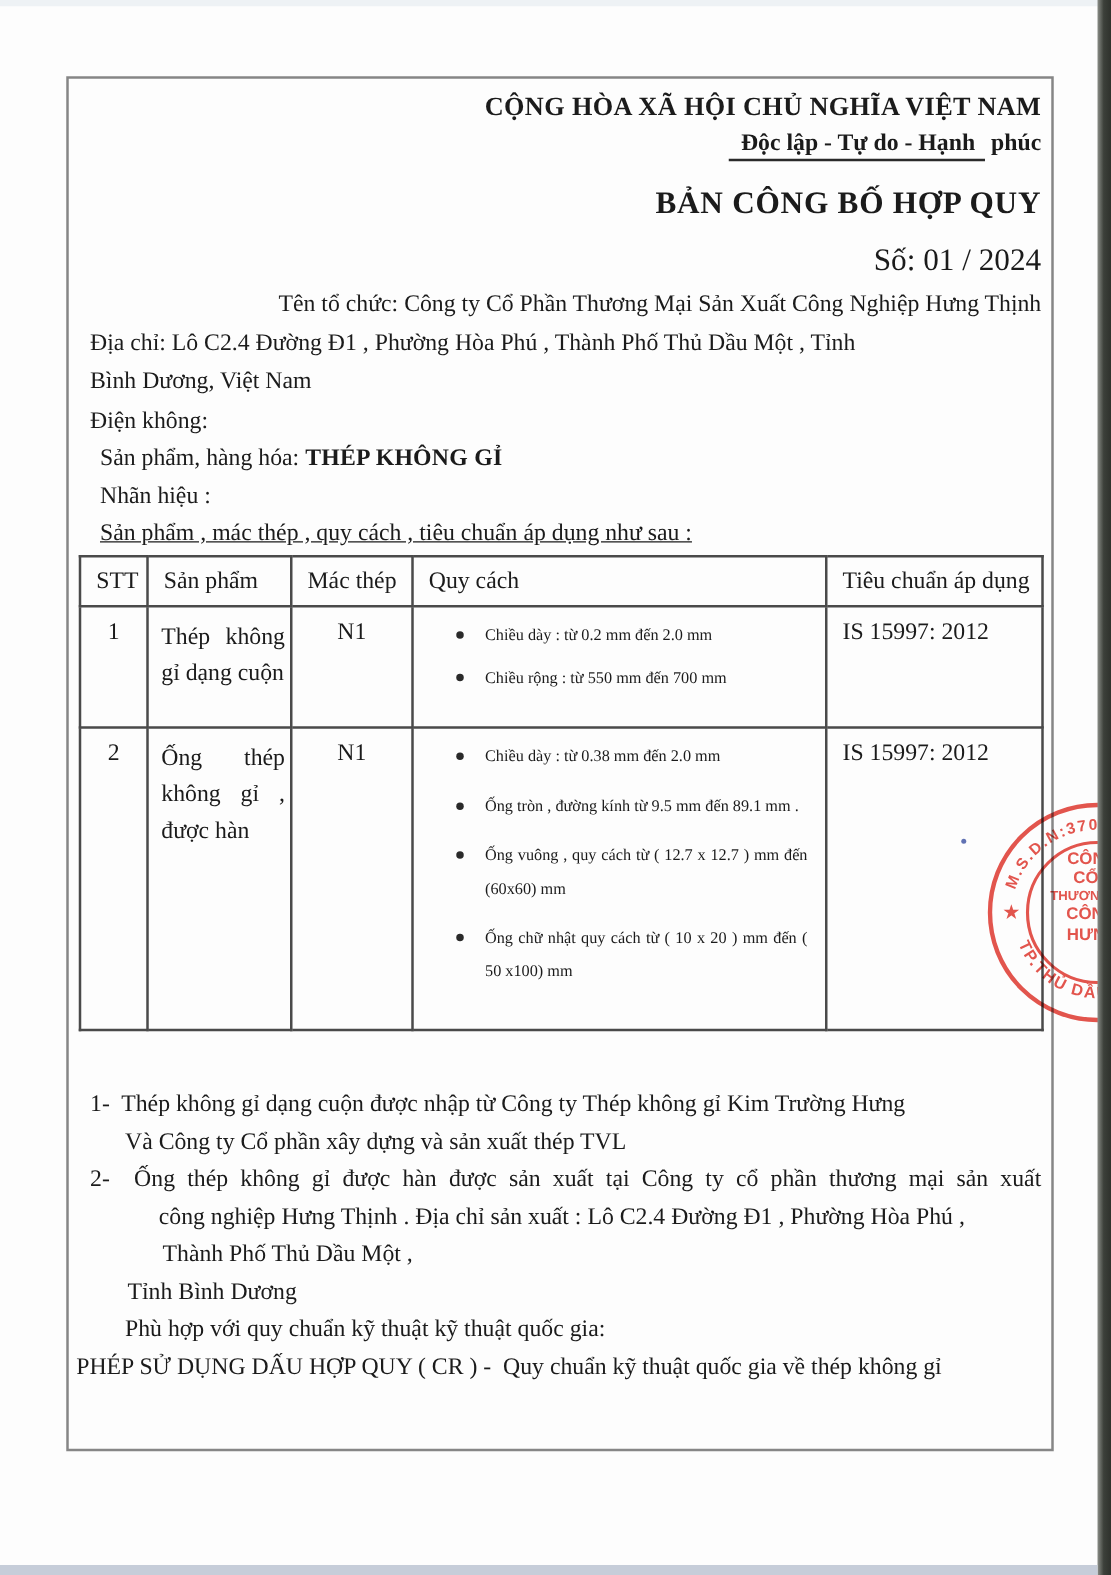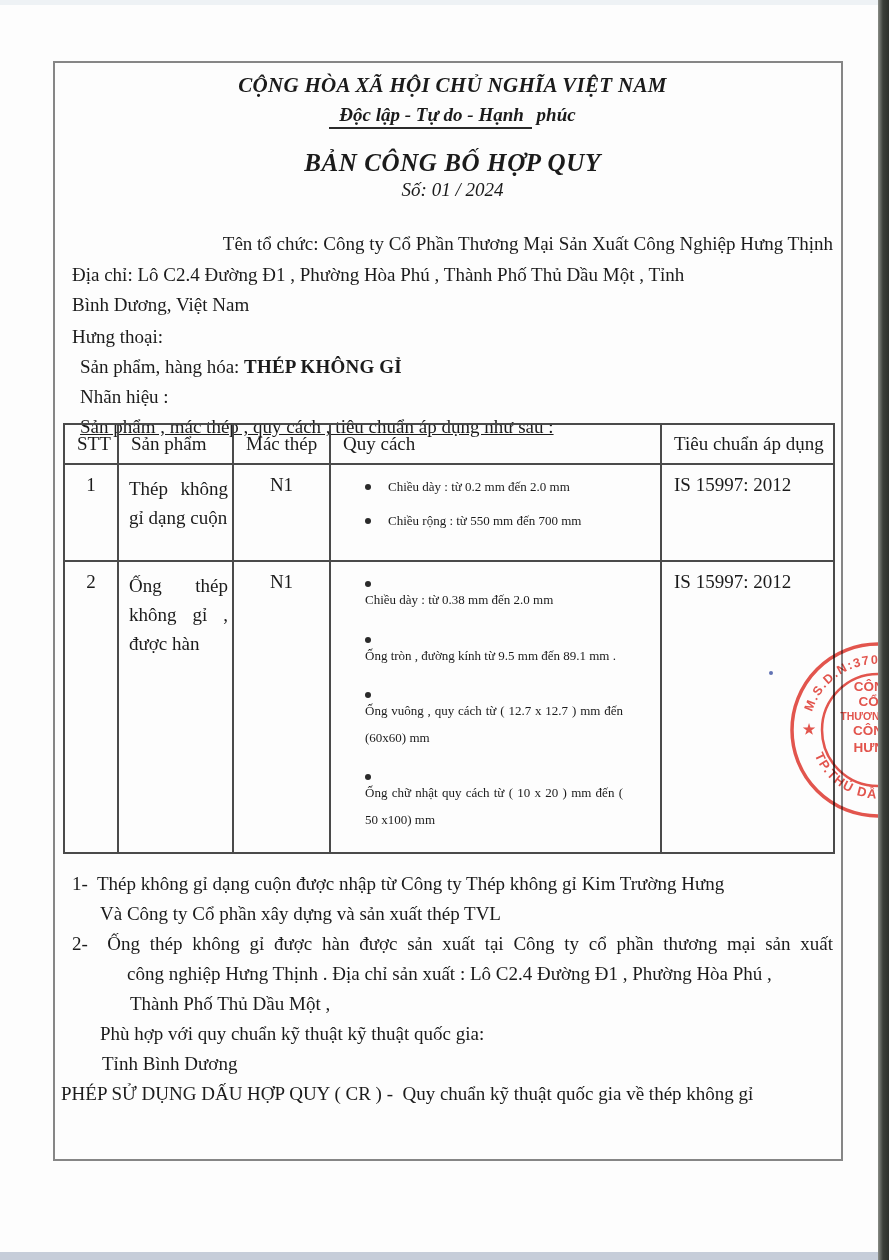--- a/index.html
+++ b/index.html
@@ -12,57 +12,57 @@
   .scan-right-strip{position:absolute;top:0;right:0;width:11px;height:1260px;
     background:linear-gradient(to right,#8a8d87,#3c403a 45%,#2e312c);}
   .scan-bottom-band{position:absolute;left:0;bottom:0;width:878px;height:8px;background:#c6cdd9;}
   .ink-dot{position:absolute;left:769px;top:671px;width:4px;height:4px;border-radius:50%;background:#3a4fa0;opacity:.8;}
 
   .content-box{
     position:absolute;left:53px;top:61px;width:786px;height:1096px;
     border:2px solid #868686;background:transparent;
   }
   .abs{position:absolute;left:17px;right:8px;}
-  .center{text-align:center;font-style:italic;}
+  .center{text-align:right;}
 
   .hdr-national{top:10px;font-weight:bold;font-size:21px;letter-spacing:.3px;}
   .hdr-motto{top:41px;font-weight:bold;font-size:19px;}
   .hdr-motto .u{border-bottom:2px solid #2a2a2a;padding:0 8px 2px 10px;}
   .hdr-title{top:86px;font-weight:bold;font-size:25px;letter-spacing:.6px;}
-  .hdr-num{top:116px;font-size:19px;}
+  .hdr-num{top:132px;font-size:25px;}
 
   .para{font-size:19px;line-height:30px;}
   #p-org{top:166px;text-align:right;}
   #p-addr{top:197px;}
   #p-phone{top:259px;}
   #p-product{top:289px;padding-left:8px;}
   #p-product .bold{font-weight:bold;letter-spacing:.2px;}
   #p-brand{top:319px;padding-left:8px;}
   #p-intro{top:349px;padding-left:8px;text-decoration:underline;}
 
   table.conformity{
-    position:absolute;left:8px;top:360px;width:770px;
+    position:absolute;left:8px;top:381px;width:770px;
     border-collapse:collapse;table-layout:fixed;border-radius:24px;
   }
   table.conformity th,table.conformity td{
     border:2px solid #4a4a4a;font-weight:normal;font-size:19px;
     vertical-align:top;overflow:hidden;
   }
   table.conformity th{height:38px;vertical-align:middle;text-align:left;padding:0 0 0 12px;}
   th.c-stt{text-align:center;padding:0;}
   td.c-stt{text-align:center;padding-top:9px;height:auto;}
   td.c-prod{padding:9px 4px 0 10px;text-align:justify;font-size:18.5px;line-height:29px;}
   td.c-grade{text-align:center;padding-top:9px;}
   td.c-spec{padding:9px 6px 6px 34px;}
   td.c-std{padding:9px 4px 0 12px;}
   tr.r1{height:97px;}
   tr.r2{height:242px;}
 
   .spec-item{display:flex;margin-bottom:7px;}
-  .r2 .spec-item{margin-bottom:13px;flex-direction:column;}
+  .r2 .spec-item{margin-bottom:13px;}
   .spec-item .dot{flex:none;width:6px;height:6px;border-radius:50%;background:#2a2a2a;margin:10px 17px 0 0;}
   .spec-item .txt{width:258px;text-align:justify;font-size:13px;line-height:26.5px;}
 
   .notes{top:806px;font-size:19px;line-height:30px;}
   .nl{white-space:normal;}
   .ml33{}
   .ml28{margin-left:28px;}
   .ml55{margin-left:55px;}
   .ml58{margin-left:58px;}
   .ml30{margin-left:30px;}
@@ -87,21 +87,21 @@
 
   <div class="abs center hdr-num">Số: 01 / 2024</div>
 
   <div class="abs para" id="p-org">Tên tổ chức: Công ty Cổ Phần Thương Mại Sản Xuất Công Nghiệp Hưng Thịnh</div>
 
   <div class="abs para" id="p-addr">
     <div>Địa chỉ: Lô C2.4 Đường Đ1 , Phường Hòa Phú , Thành Phố Thủ Dầu Một , Tỉnh</div>
     <div>Bình Dương, Việt Nam</div>
   </div>
 
-  <div class="abs para" id="p-phone">Hưng thoại:</div>
+  <div class="abs para" id="p-phone">Điện không:</div>
 
   <div class="abs para" id="p-product"><span>Sản phẩm, hàng hóa: </span><span class="bold">THÉP KHÔNG GỈ</span></div>
 
   <div class="abs para" id="p-brand">Nhãn hiệu :</div>
 
   <div class="abs para" id="p-intro">Sản phẩm , mác thép , quy cách , tiêu chuẩn áp dụng như sau :</div>
 
   <table class="conformity">
     <colgroup>
       <col style="width:54px">
@@ -160,22 +160,22 @@
     </tr>
   </tbody>
     </table>
 
   <div class="abs para notes">
     <div class="nl ml33">1-&nbsp; Thép không gỉ dạng cuộn được nhập từ Công ty Thép không gỉ Kim Trường Hưng</div>
     <div class="nl ml28">Và Công ty Cổ phần xây dựng và sản xuất thép TVL</div>
     <div class="nl ml33 jl">2-&nbsp; Ống thép không gỉ được hàn được sản xuất tại Công ty cổ phần thương mại sản xuất</div>
     <div class="nl ml55">công nghiệp Hưng Thịnh . Địa chỉ sản xuất : Lô C2.4 Đường Đ1 , Phường Hòa Phú ,</div>
     <div class="nl ml58">Thành Phố Thủ Dầu Một ,</div>
+    <div class="nl ml30">Tỉnh Bình Dương</div>
     <div class="nl ml28">Phù hợp với quy chuẩn kỹ thuật kỹ thuật quốc gia:</div>
-    <div class="nl ml30">Tỉnh Bình Dương</div>
     <div class="nl mlneg">PHÉP SỬ DỤNG DẤU HỢP QUY ( CR ) -&nbsp; Quy chuẩn kỹ thuật quốc gia về thép không gỉ</div>
   </div>
 
 </div>
 
 <svg class="stamp" width="200" height="200" viewBox="0 0 200 200">
   <defs>
     <path id="arcTop" d="M 34,82 A 68,68 0 1 1 160,132" fill="none"></path>
     <path id="arcBot" d="M 36,123 A 68,68 0 0 0 154,142" fill="none"></path>
   </defs>

